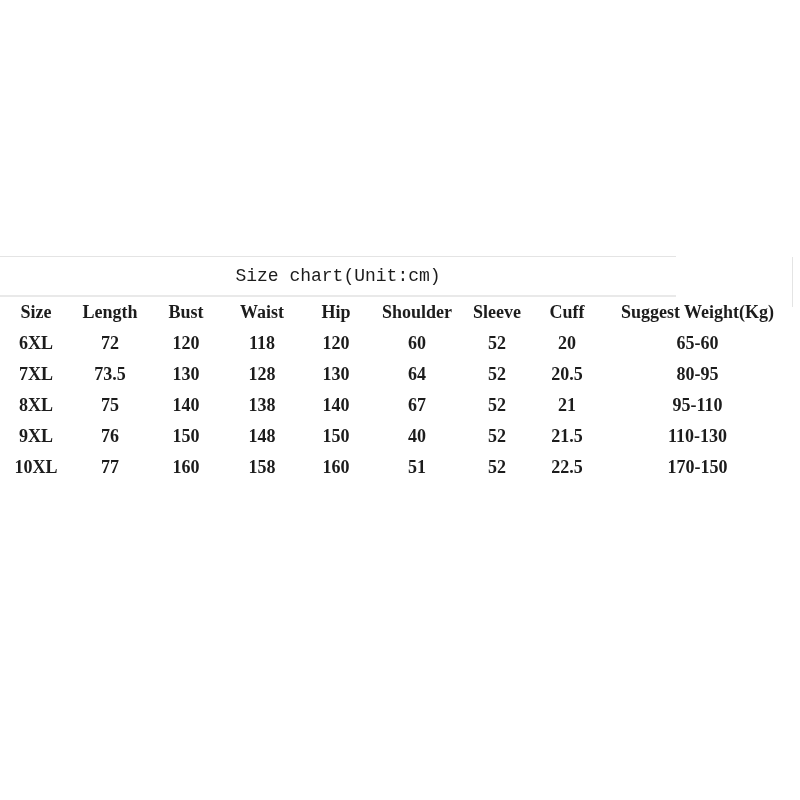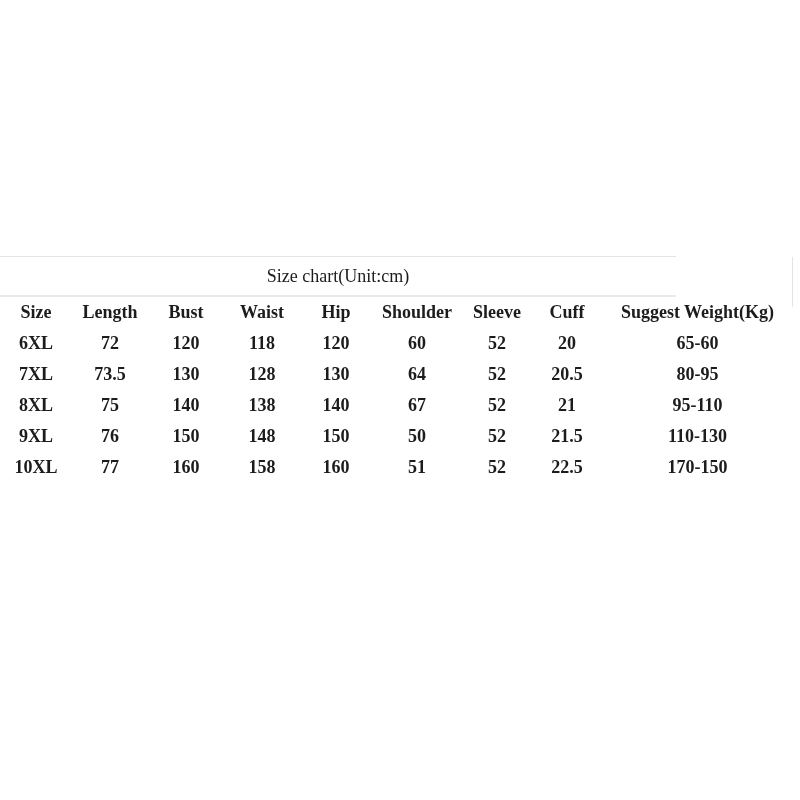--- a/index.html
+++ b/index.html
@@ -20,20 +20,21 @@
     left: 0;
     top: 256px;
     width: 676px;
     height: 38px;
     border-top: 1px solid #e4e4e4;
     border-bottom: 2px solid #e9e9e9;
     display: flex;
     align-items: center;
     justify-content: center;
     font-size: 18px;
+    font-family: Liberation Mono, monospace;
   }
   .title-cell-right-border {
     position: absolute;
     left: 792px;
     top: 257px;
     width: 1px;
     height: 50px;
     background: #e4e4e4;
   }
   table.size-chart {
@@ -122,21 +123,21 @@
       <td>52</td>
       <td>21</td>
       <td>95-110</td>
     </tr>
     <tr>
       <td>9XL</td>
       <td>76</td>
       <td>150</td>
       <td>148</td>
       <td>150</td>
-      <td>50</td>
+      <td>40</td>
       <td>52</td>
       <td>21.5</td>
       <td>110-130</td>
     </tr>
     <tr>
       <td>10XL</td>
       <td>77</td>
       <td>160</td>
       <td>158</td>
       <td>160</td>

